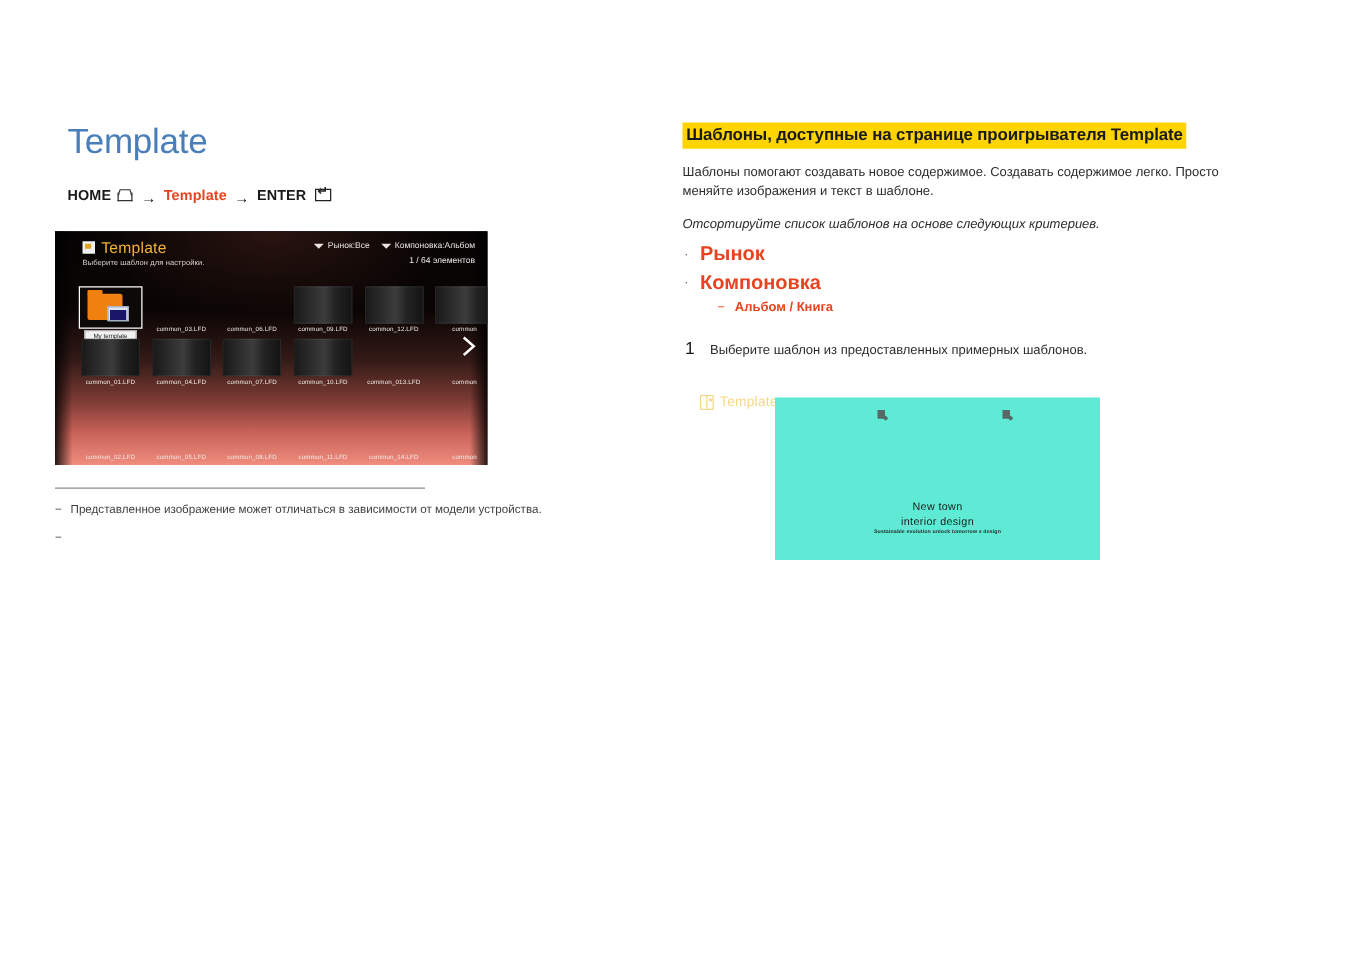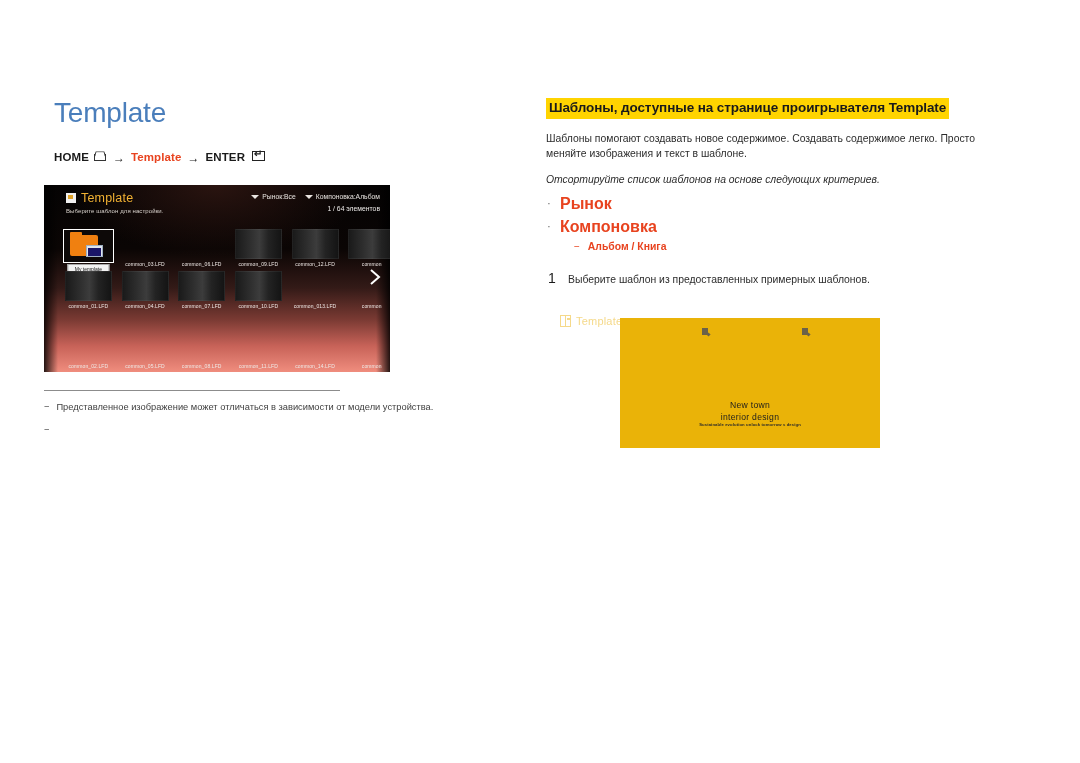--- a/index.html
+++ b/index.html
@@ -338,21 +338,21 @@
     color: #f5d98a;
     font-size: 11px;
     letter-spacing: 0.2px;
   }
 
   
   .preview {
     position: absolute;
     left: 620px; top: 318px;
     width: 260px; height: 130px;
-    background: #eab308;
+    background: #5eead4;
   }
   .prev-ico {
     position: absolute;
     width: 6px; height: 7px;
     background: #555;
     opacity: .85;
   }
   .prev-ico::after {
     content: "";
     position: absolute;

